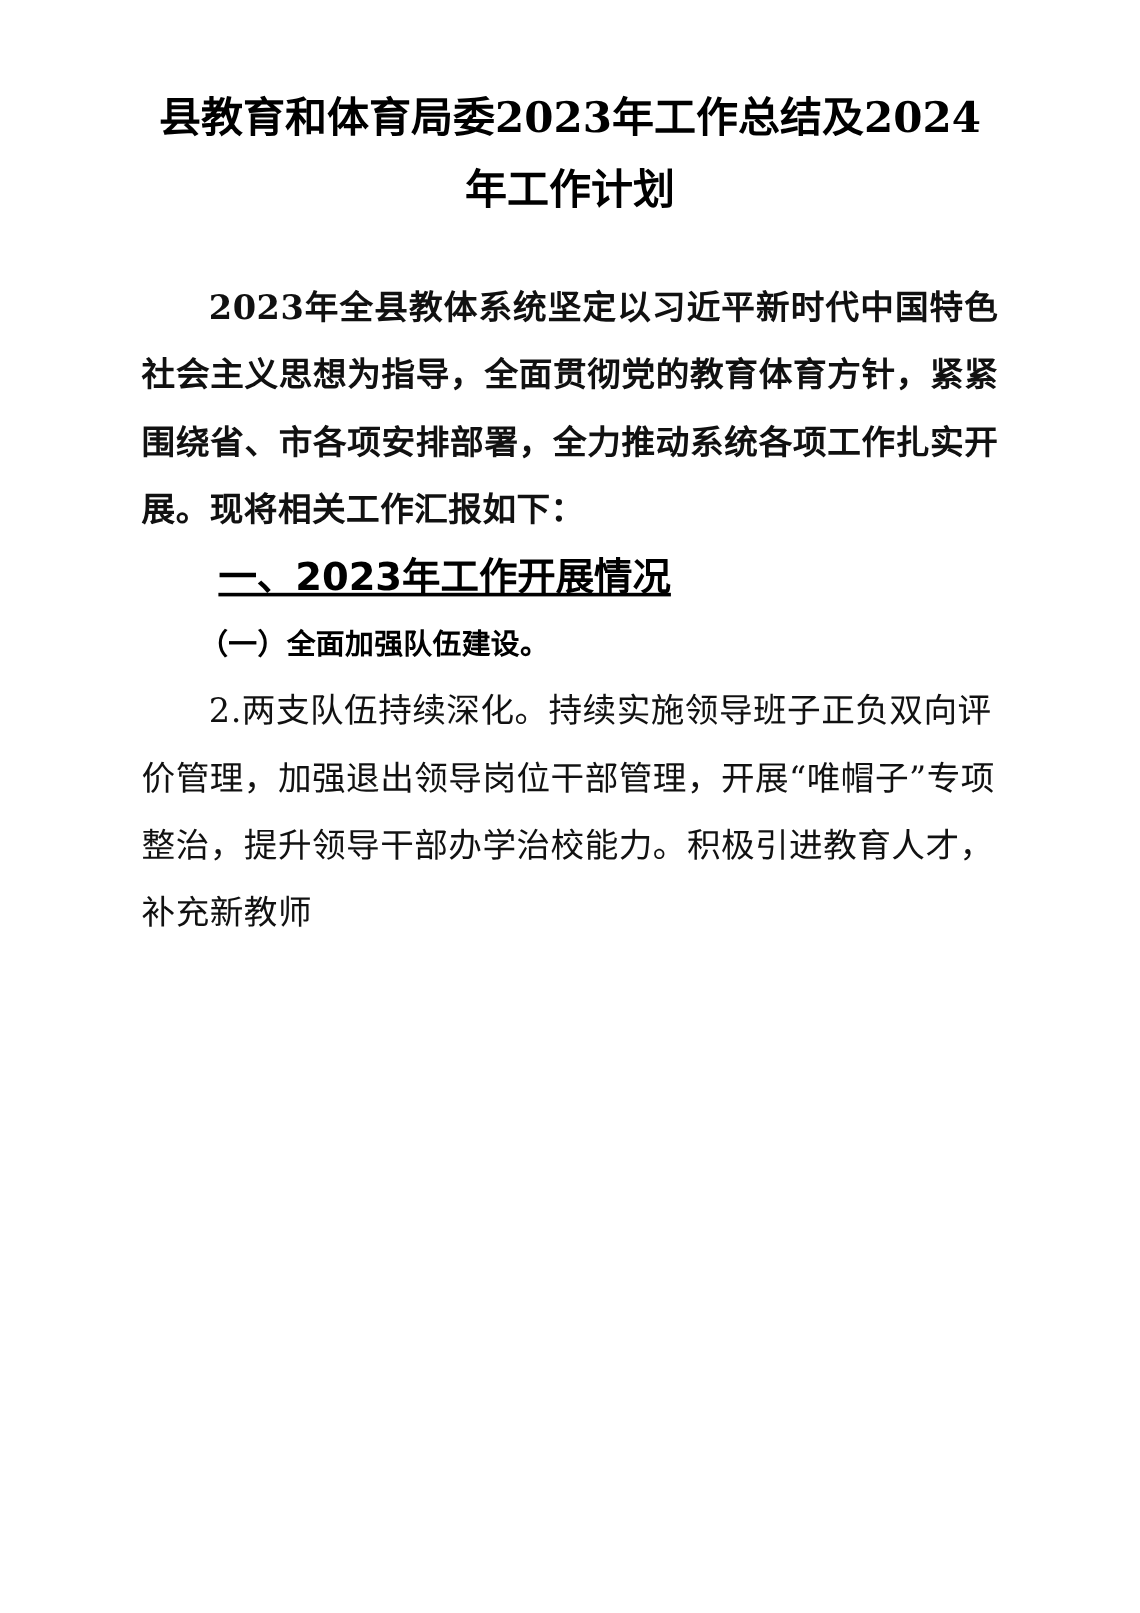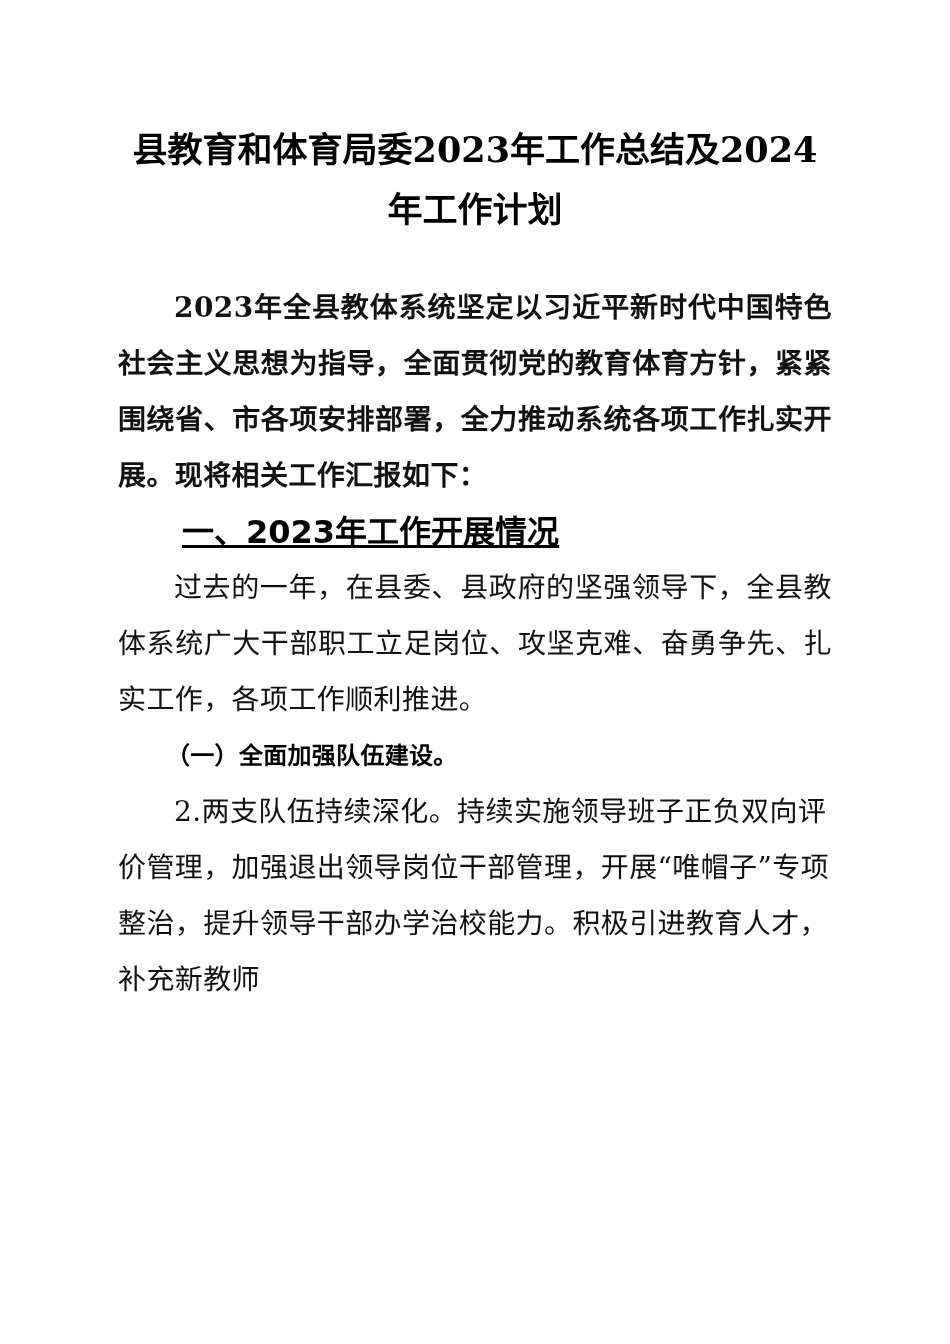--- a/index.html
+++ b/index.html
@@ -29,21 +29,21 @@
   
   .doc-title {
     font-family: "DejaVu Serif", "Liberation Serif", serif;
     font-weight: bold;
     font-size: 35px;
     line-height: 60px;
     text-align: center;
     color: #000000;
     letter-spacing: 0px;
     margin: 0;
-    padding-top: 120px;
+    padding-top: 69px;
     padding-bottom: 0;
     white-space: normal;
     word-break: break-all;
   }
 
   
   .para {
     font-family: "DejaVu Serif", "Liberation Serif", serif;
     font-size: 28px;
     line-height: 56px;
@@ -106,21 +106,20 @@
 <div id="page">
 
   <div id="doc-body">
 
     <h1 class="doc-title">县教育和体育局委2023年工作总结及2024年工作计划</h1>
 
     <p class="para first-para">2023年全县教体系统坚定以习近平新时代中国特色社会主义思想为指导，全面贯彻党的教育体育方针，紧紧围绕省、市各项安排部署，全力推动系统各项工作扎实开展。现将相关工作汇报如下：</p>
 
     <p class="heading-1">一、2023年工作开展情况</p>
 
-    <p class="para">过去的一年，在县委、县政府的坚强领导下，全县教体系统广大干部职工立足岗位、攻坚克难、奋勇争先、扎实工作，各项工作顺利推进。</p>
 
     <p class="heading-2">（一）全面加强队伍建设。</p>
 
 
     <p class="para para-truncated">2.两支队伍持续深化。持续实施领导班子正负双向评价管理，加强退出领导岗位干部管理，开展“唯帽子”专项整治，提升领导干部办学治校能力。积极引进教育人才，补充新教师</p>
 
   </div>
 
 </div>
 

